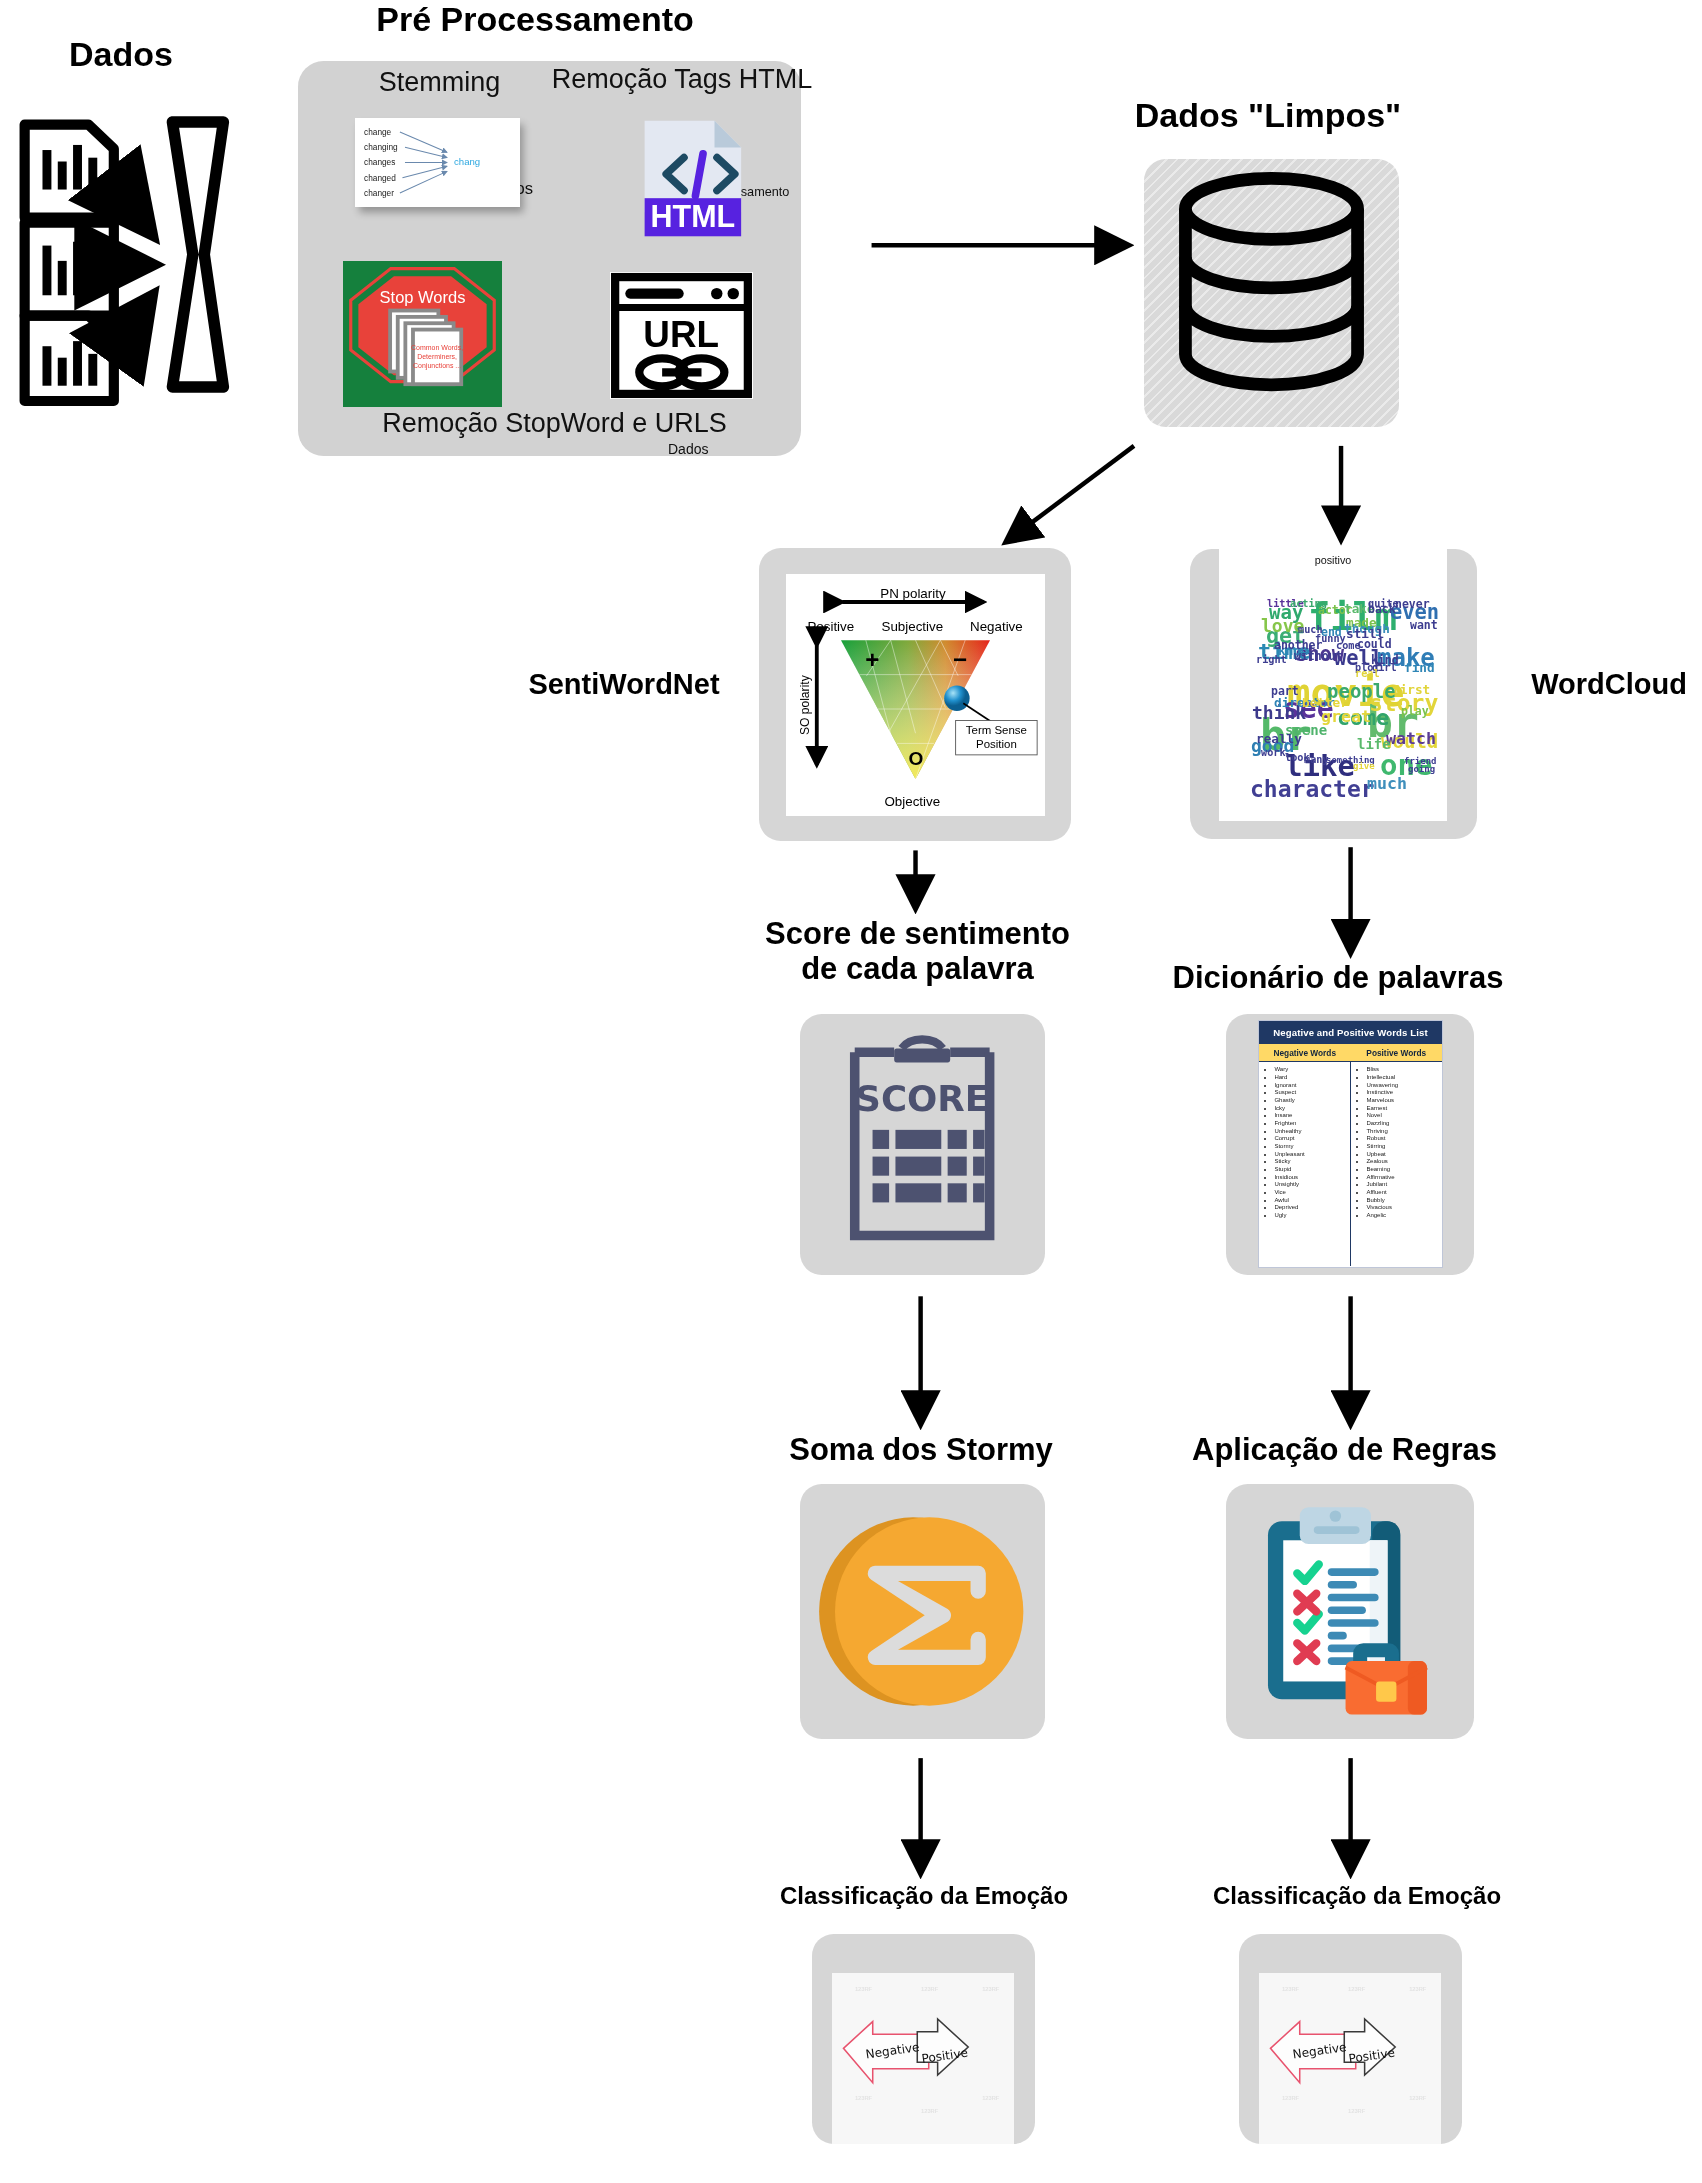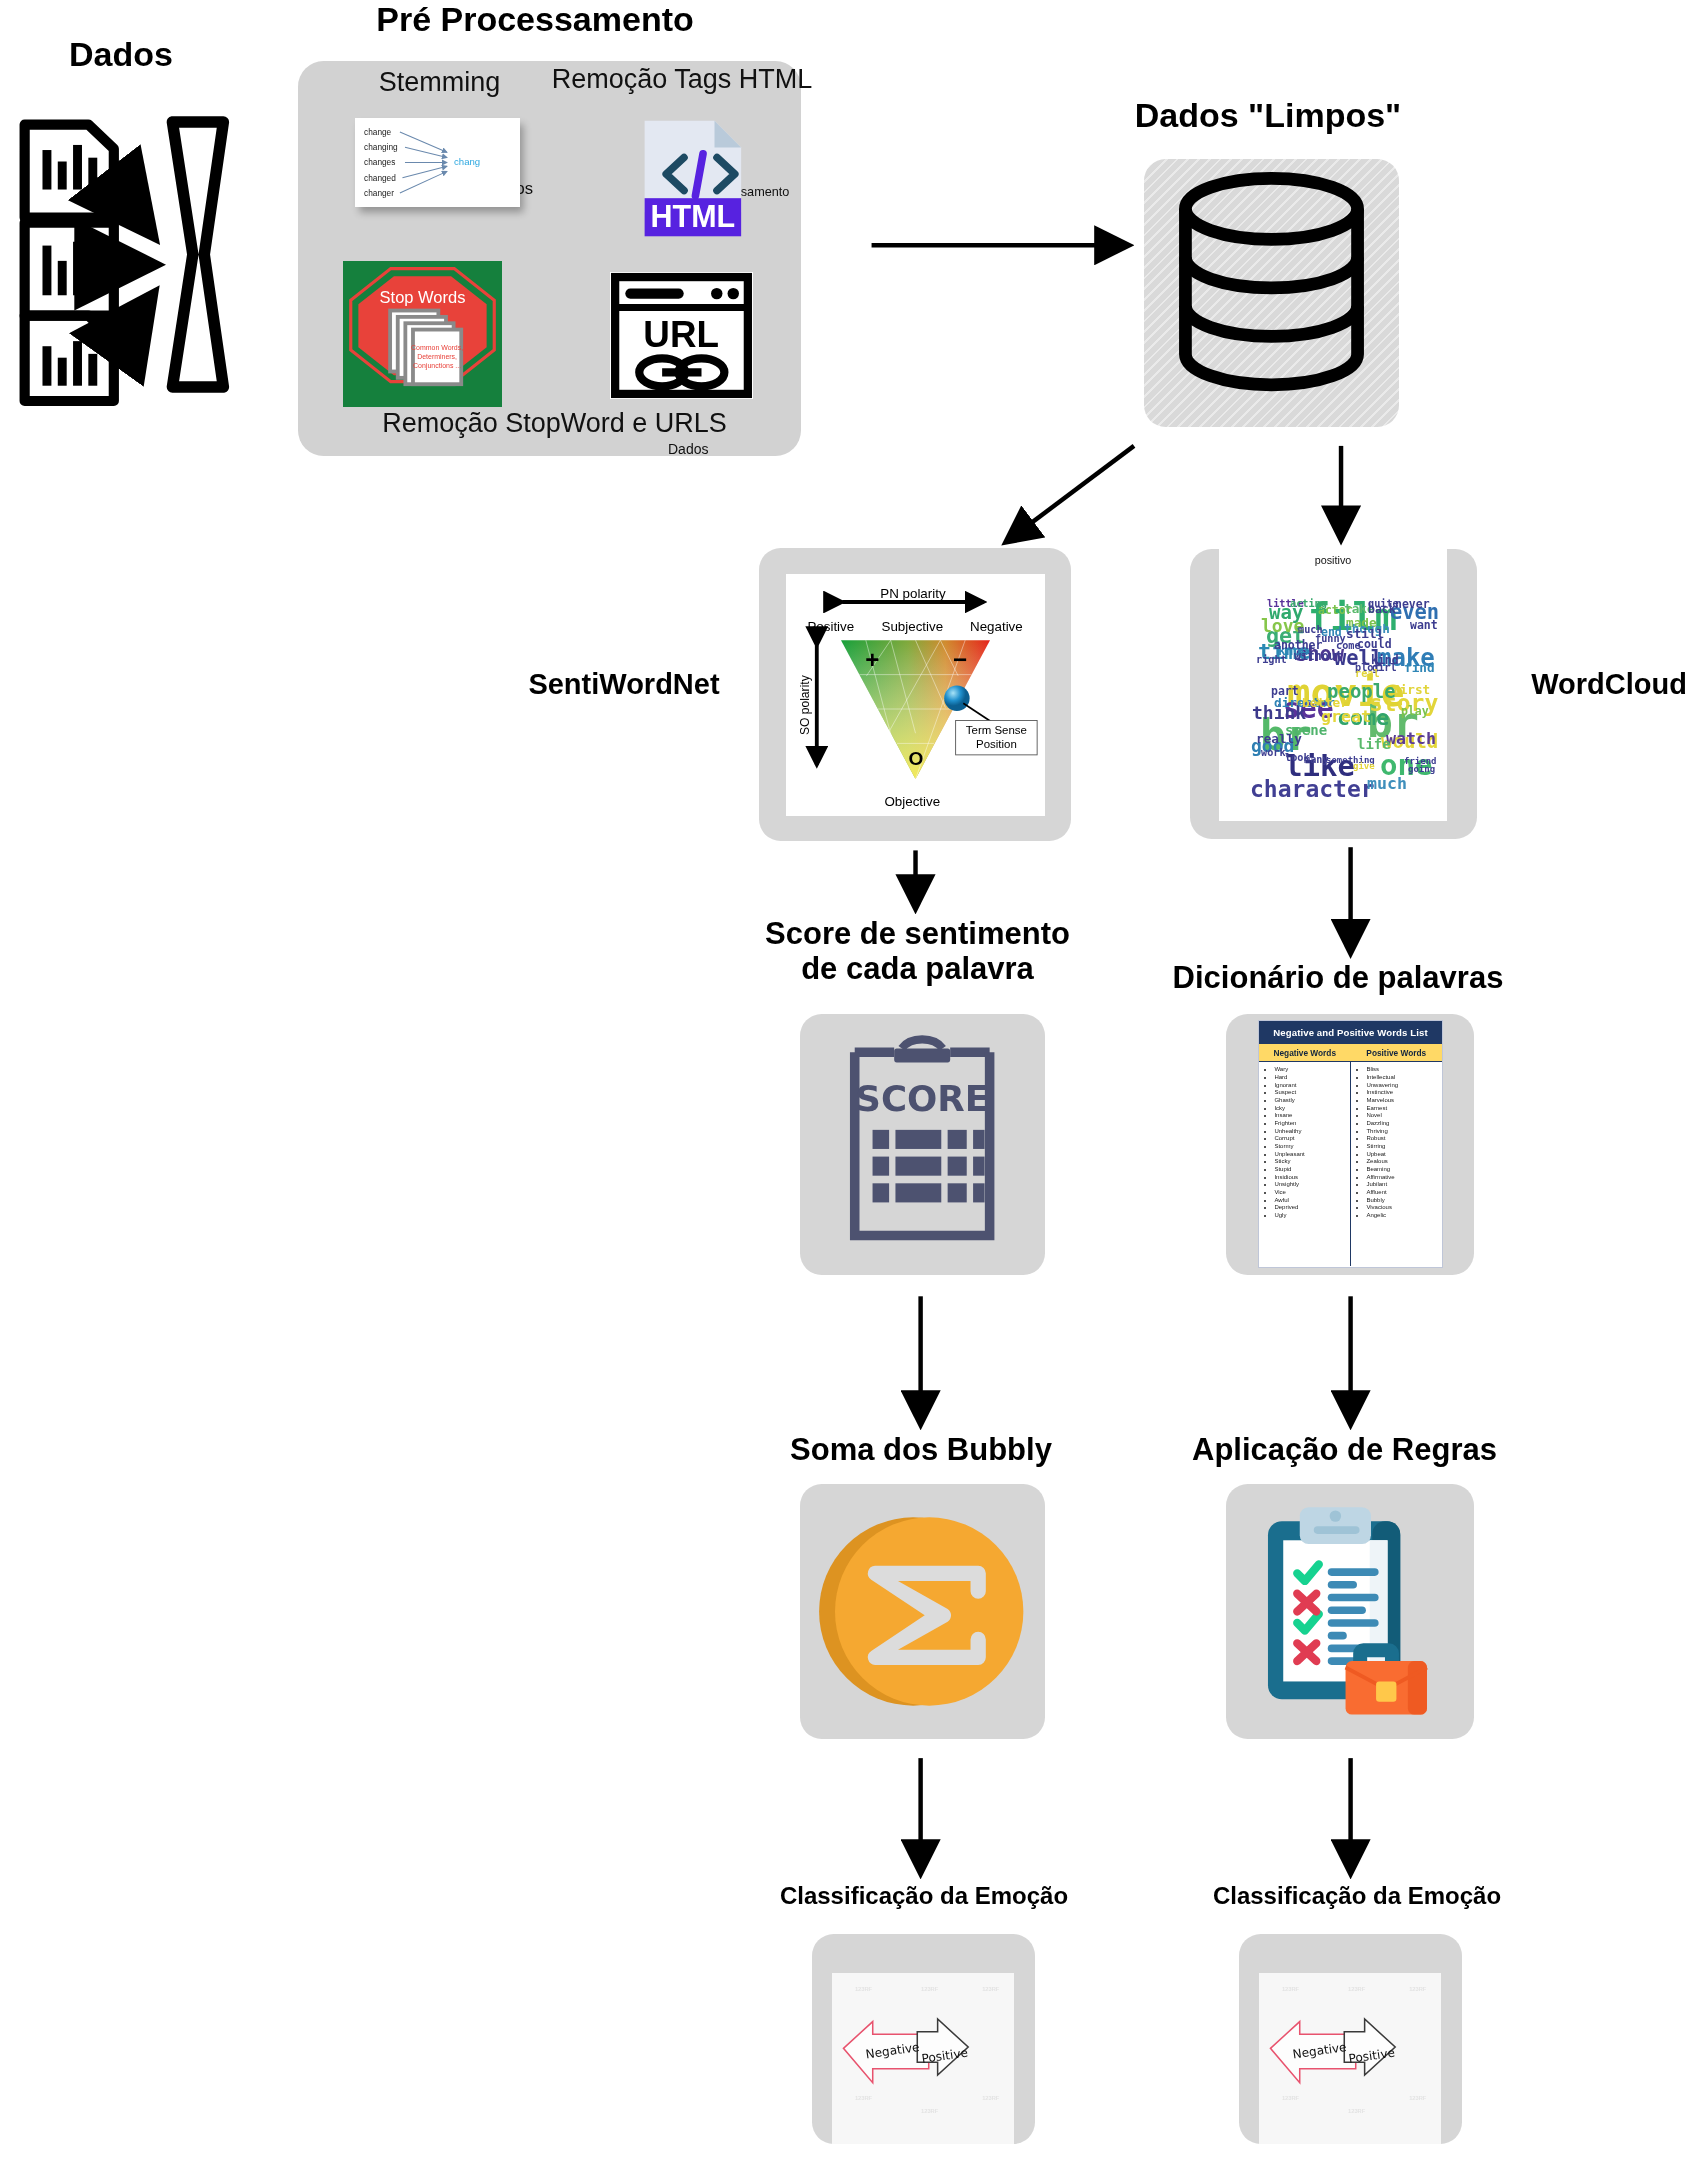--- a/index.html
+++ b/index.html
@@ -130,21 +130,21 @@
 <div class="abs ttl" id="t-dados">Dados</div>
 <div class="abs ttl" id="t-pre">Pré Processamento</div>
 <div class="abs ttl" id="t-limpos">Dados "Limpos"</div>
 <div class="abs ttl" id="t-senti">SentiWordNet</div>
 <div class="abs ttl" id="t-wc">WordCloud</div>
 <div class="abs ttl" id="t-score">
   <span>Score de sentimento</span><br>
   <span>de cada palavra</span>
 </div>
 <div class="abs ttl" id="t-dic">Dicionário de palavras</div>
-<div class="abs ttl" id="t-soma">Soma dos Bubbly</div>
+<div class="abs ttl" id="t-soma">Soma dos Stormy</div>
 <div class="abs ttl" id="t-regras">Aplicação de Regras</div>
 <div class="abs ttl" id="t-cls1">Classificação da Emoção</div>
 <div class="abs ttl" id="t-cls2">Classificação da Emoção</div>
 
 <svg class="abs" id="datastack" viewBox="0 0 450 460">
   <g fill="none" stroke="#000" stroke-width="16" stroke-linejoin="round">
     <path d="M18 26 h100 l40 38 v108 h-140 z"></path>
     <path d="M18 180 h140 v146 h-140 z"></path>
     <path d="M18 326 h100 l40 38 v96 h-140 z"></path>
   </g>

